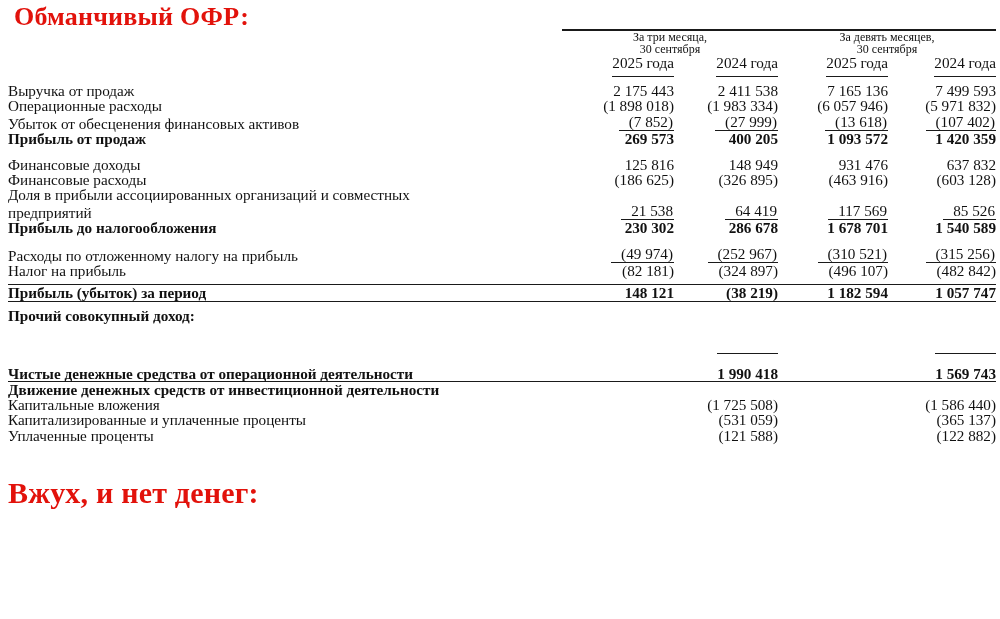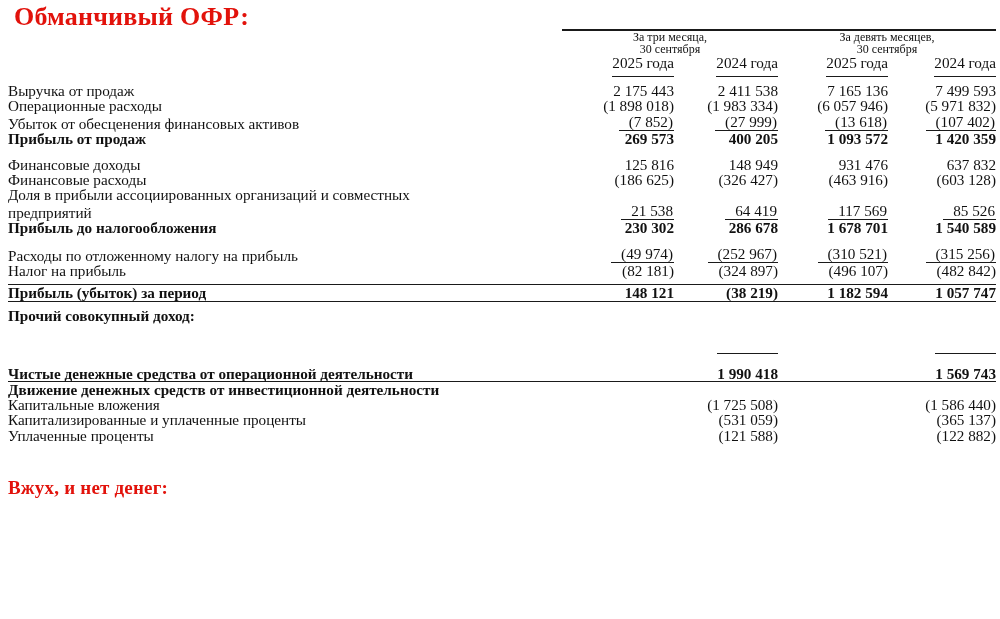--- a/index.html
+++ b/index.html
@@ -36,21 +36,21 @@
     position: absolute;
     left: 14px;
     top: 4px;
     font-size: 26px;
     letter-spacing: 0.2px;
   }
   #title-cash {
     position: absolute;
     left: 8px;
     top: 478px;
-    font-size: 19px;
+    font-size: 30px;
     letter-spacing: 0.2px;
   }
 
   
   .stmt {
     position: absolute;
     left: 8px;
     top: 28px;
     width: 988px;
     border-collapse: collapse;
@@ -220,21 +220,21 @@
         <td class="lbl">Финансовые доходы</td>
         <td class="num">125 816</td>
         <td class="num">148 949</td>
         <td class="num">931 476</td>
         <td class="num">637 832</td>
       </tr>
 
       <tr>
         <td class="lbl">Финансовые расходы</td>
         <td class="num">(186 625)</td>
-        <td class="num">(326 427)</td>
+        <td class="num">(326 895)</td>
         <td class="num">(463 916)</td>
         <td class="num">(603 128)</td>
       </tr>
 
       <tr>
         <td class="lbl">Доля в прибыли ассоциированных организаций и совместных</td>
         <td class="num"></td>
         <td class="num"></td>
         <td class="num"></td>
         <td class="num"></td>

